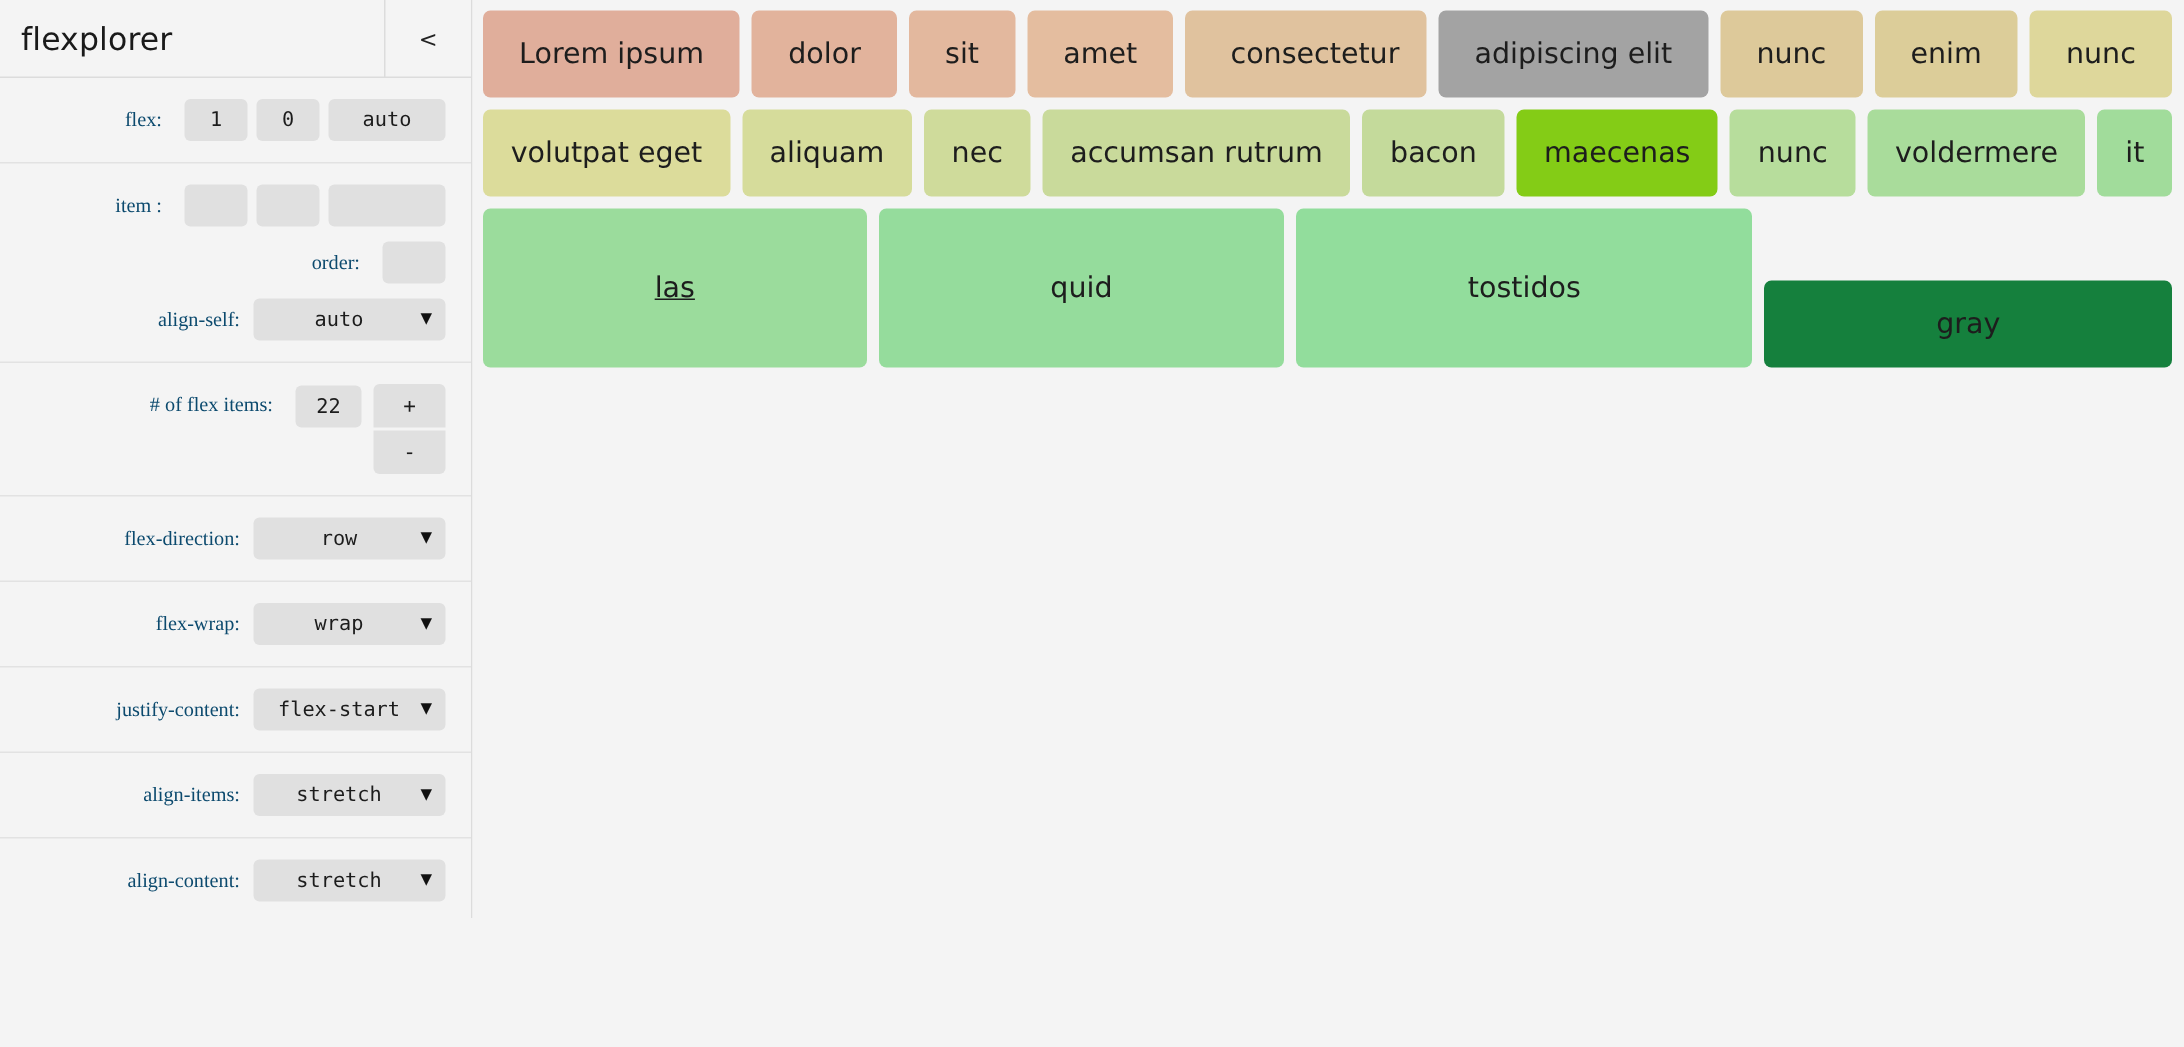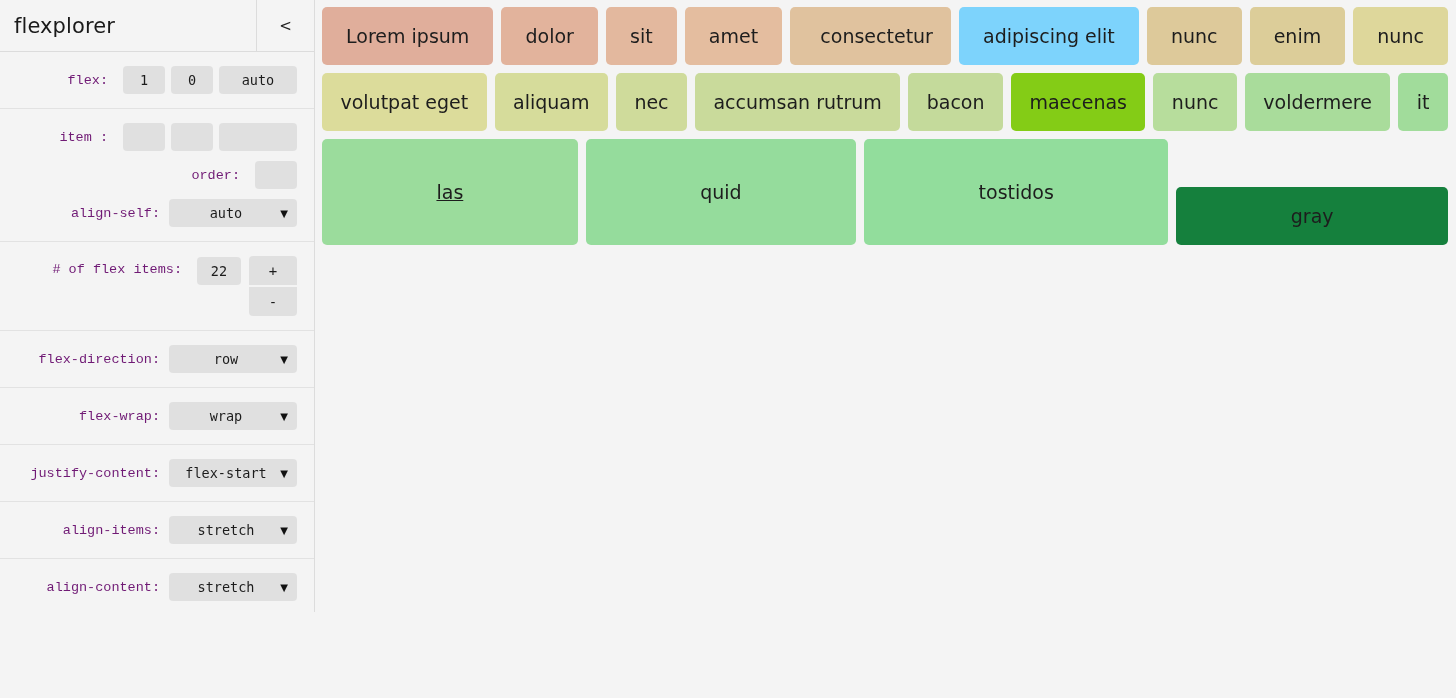--- a/index.html
+++ b/index.html
@@ -56,23 +56,23 @@
     border-bottom: 1px solid #e2e2e2;
     padding: 9px 0;
   }
   .ctrl-row {
     display: flex;
     align-items: center;
     justify-content: flex-end;
     padding: 5px 17px 5px 0;
   }
   .ctrl-label {
-    font-family: Liberation Mono, monospace;
+    font-family: Liberation Serif, serif;
     font-size: 13.5px;
-    color: #701a75;
+    color: #0c4a6e;
     text-align: right;
     padding-right: 9px;
     white-space: nowrap;
   }
   .fld {
     background: #e0e0e0;
     border: none;
     border-radius: 4px;
     height: 28px;
     font-family: "DejaVu Sans Mono", monospace;
@@ -257,21 +257,21 @@
         </div>
         <div class="flex-item" style="background: rgb(227, 184, 158);">
           <span>sit</span>
         </div>
         <div class="flex-item" style="background: rgb(228, 189, 159);">
           <span>amet</span>
         </div>
         <div class="flex-item" style="background: rgb(224, 194, 158); justify-content: flex-end;">
           <span>consectetur</span>
         </div>
-        <div class="flex-item" style="background: #7dd3fc;">
+        <div class="flex-item" style="background: #a3a3a3;">
           <span>adipiscing elit</span>
         </div>
         <div class="flex-item" style="background: rgb(221, 201, 154);">
           <span>nunc</span>
         </div>
         <div class="flex-item" style="background: rgb(220, 205, 153);">
           <span>enim</span>
         </div>
         <div class="flex-item" style="background: rgb(222, 215, 155);">
           <span>nunc</span>

